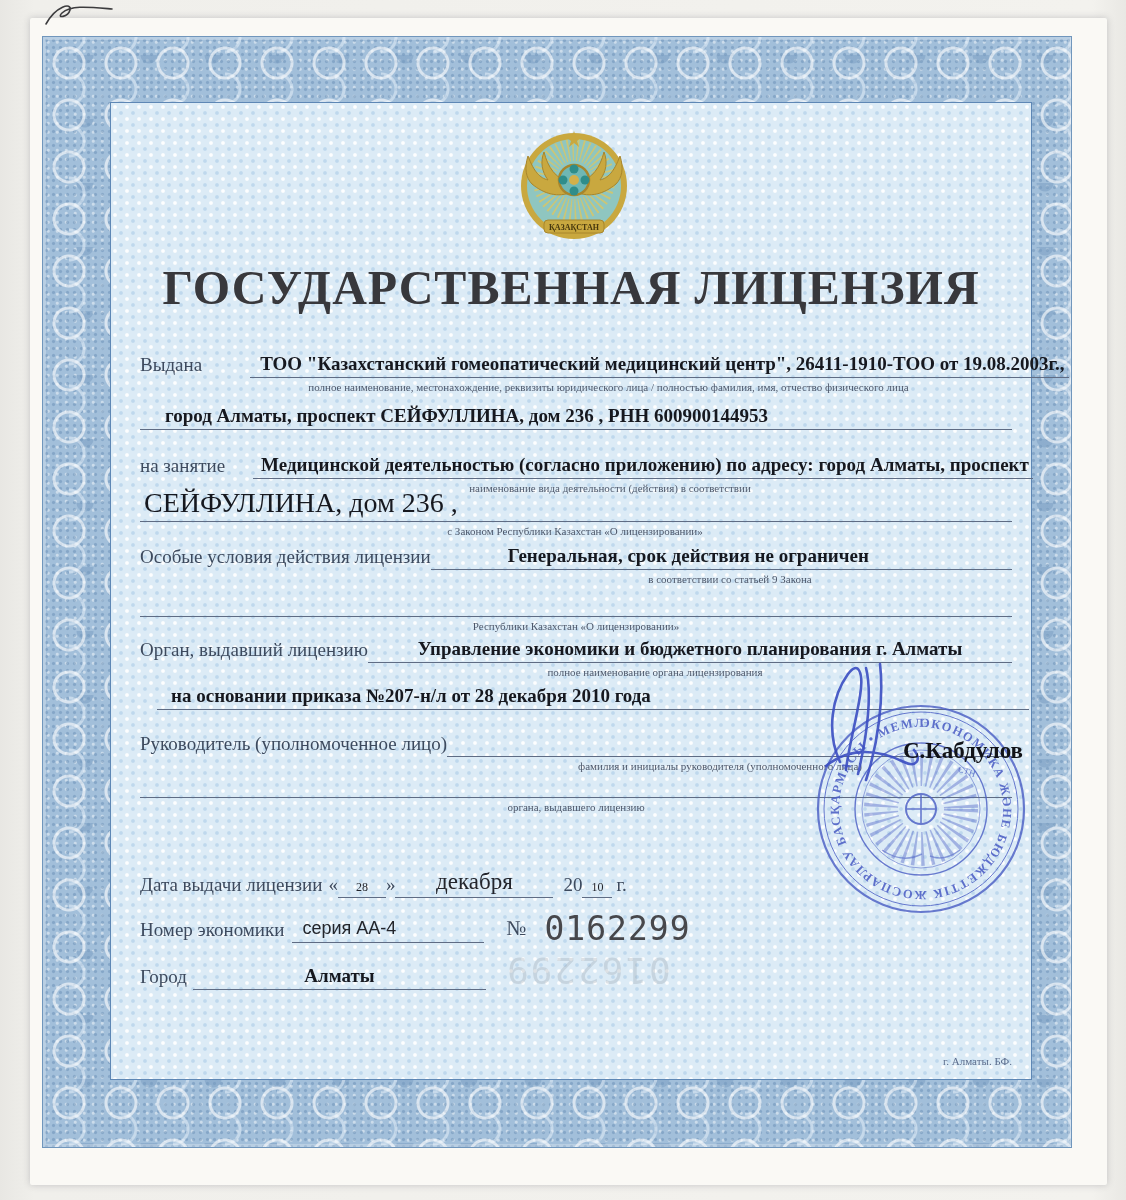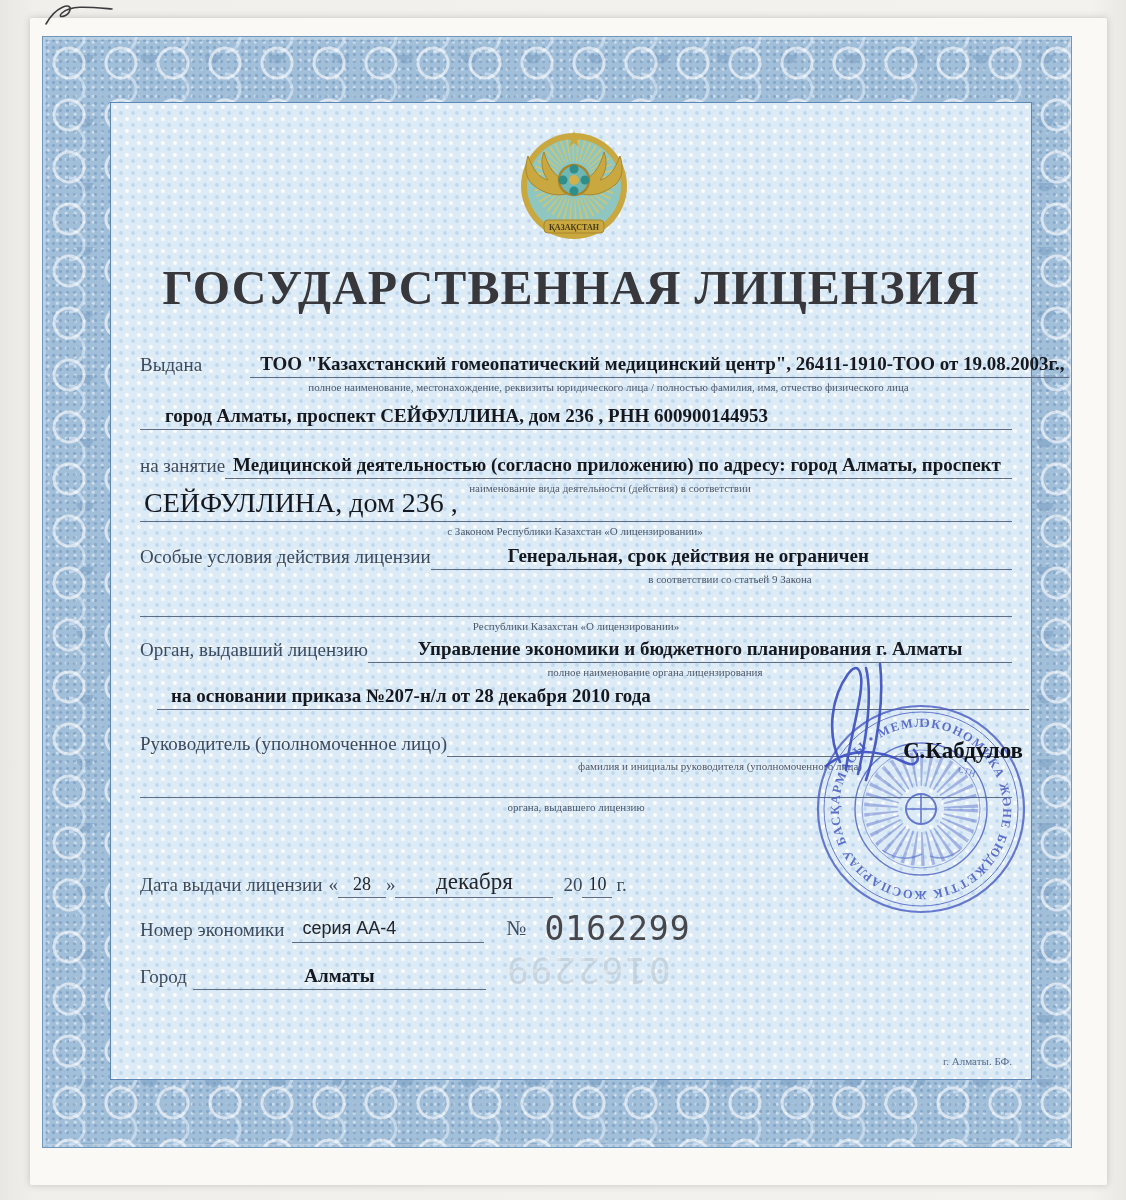--- a/index.html
+++ b/index.html
@@ -29,21 +29,21 @@
     background-size:12px 12px,12px 12px;}
   .title{position:absolute;left:110px;top:260px;width:922px;text-align:center;
     font-size:48px;font-weight:700;letter-spacing:1px;color:#38383c;}
   .row{position:absolute;display:flex;align-items:flex-end;height:28px;}
   .lbl{font-size:19px;color:#3d4a5e;padding-bottom:2px;white-space:nowrap;}
   .val{flex:1;border-bottom:1px solid #5f6c84;font-size:19px;font-weight:700;
     color:#16181f;padding:0 4px 2px;white-space:nowrap;}
   .val.center{text-align:center;}
   .val.plainline{font-weight:400;}
   .cap{position:absolute;font-size:11px;color:#4e586b;text-align:center;white-space:nowrap;}
-  .seg{border-bottom:1px solid #5f6c84;text-align:center;font-size:18px;color:#23252c;padding-bottom:2px;}
+  .seg{border-bottom:1px solid #5f6c84;text-align:center;font-size:12px;color:#23252c;padding-bottom:2px;}
   .plain{font-size:19px;color:#3d4a5e;padding-bottom:2px;}
   .series{width:182px;border-bottom:1px solid #5f6c84;font-family:"Liberation Sans","DejaVu Sans",sans-serif;
     font-size:18px;color:#23252b;padding:0 0 3px 10px;}
   .licnum{font-family:"DejaVu Sans Mono","Liberation Mono",monospace;font-size:33px;
     letter-spacing:1px;color:#47474b;line-height:.9;margin:0 0 -1px 18px;}
   .ghost{position:absolute;left:505px;top:950px;font-family:"DejaVu Sans Mono","Liberation Mono",monospace;
     font-size:36px;letter-spacing:2px;color:#8e9aa6;opacity:.28;transform:rotate(180deg);
     filter:blur(.6px);}
   .kabdulov{position:absolute;left:903px;top:738px;font-size:23px;font-weight:700;color:#121318;z-index:7;}
   .footnote{position:absolute;left:870px;top:1055px;width:142px;text-align:right;
@@ -88,21 +88,21 @@
   <div class="row" style="left:140px;top:350px;width:872px;gap:48px;">
     <span class="lbl">Выдана</span>
     <span class="val" style="padding-left:10px;">ТОО "Казахстанский гомеопатический медицинский центр", 26411-1910-ТОО от 19.08.2003г.,</span>
   </div>
   <div class="cap" style="left:205px;top:381px;width:807px;">полное наименование, местонахождение, реквизиты юридического лица / полностью фамилия, имя, отчество физического лица</div>
 
   <div class="row" style="left:140px;top:402px;width:872px;">
     <span class="val" style="text-align:left;padding-left:25px;">город Алматы, проспект СЕЙФУЛЛИНА,  дом 236 , РНН 600900144953</span>
   </div>
 
-  <div class="row" style="left:140px;top:451px;width:872px;">
+  <div class="row" style="left:140px;top:451px;width:872px;gap:28px;">
     <span class="lbl">на занятие</span>
     <span class="val" style="padding-left:8px;">Медицинской деятельностью (согласно приложению) по адресу: город Алматы, проспект</span>
   </div>
   <div class="cap" style="left:230px;top:482px;width:760px;">наименование вида деятельности (действия) в соответствии</div>
 
   <div class="row" style="left:140px;top:494px;width:872px;">
     <span class="val plainline" style="text-align:left;font-size:28px;">СЕЙФУЛЛИНА,  дом 236 ,</span>
   </div>
   <div class="cap" style="left:200px;top:525px;width:750px;">с Законом Республики Казахстан «О лицензировании»</div>
 

